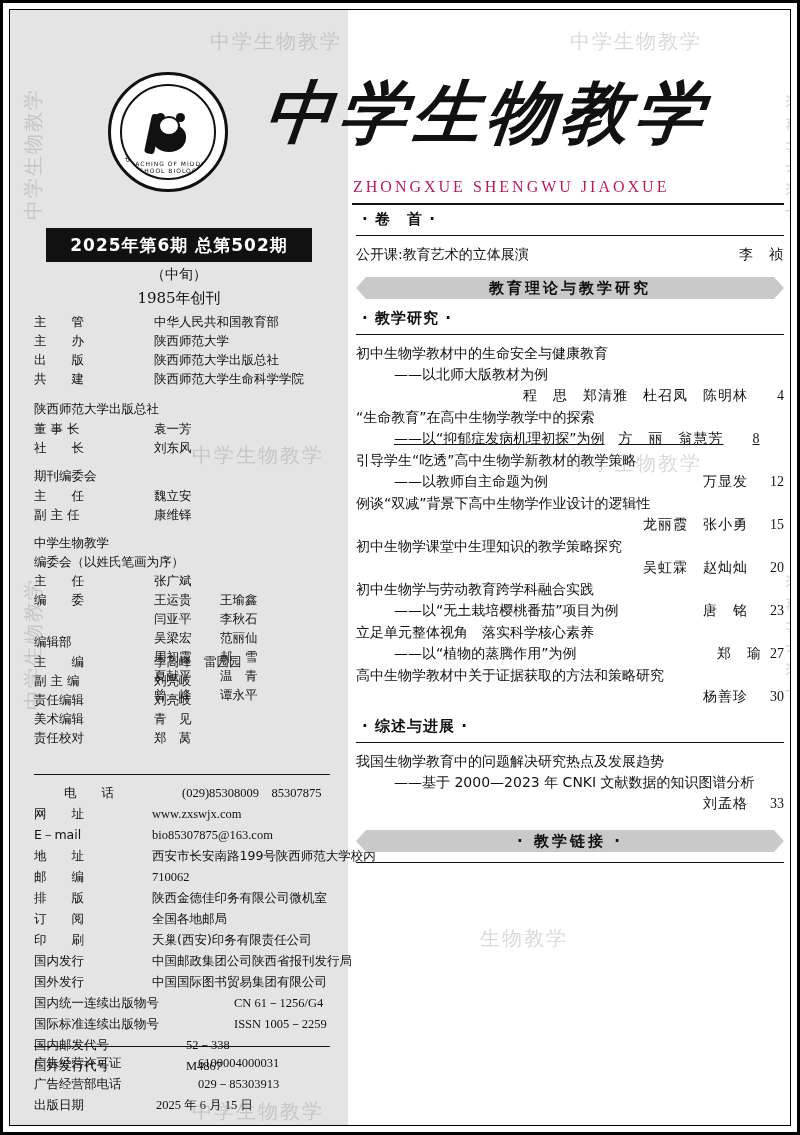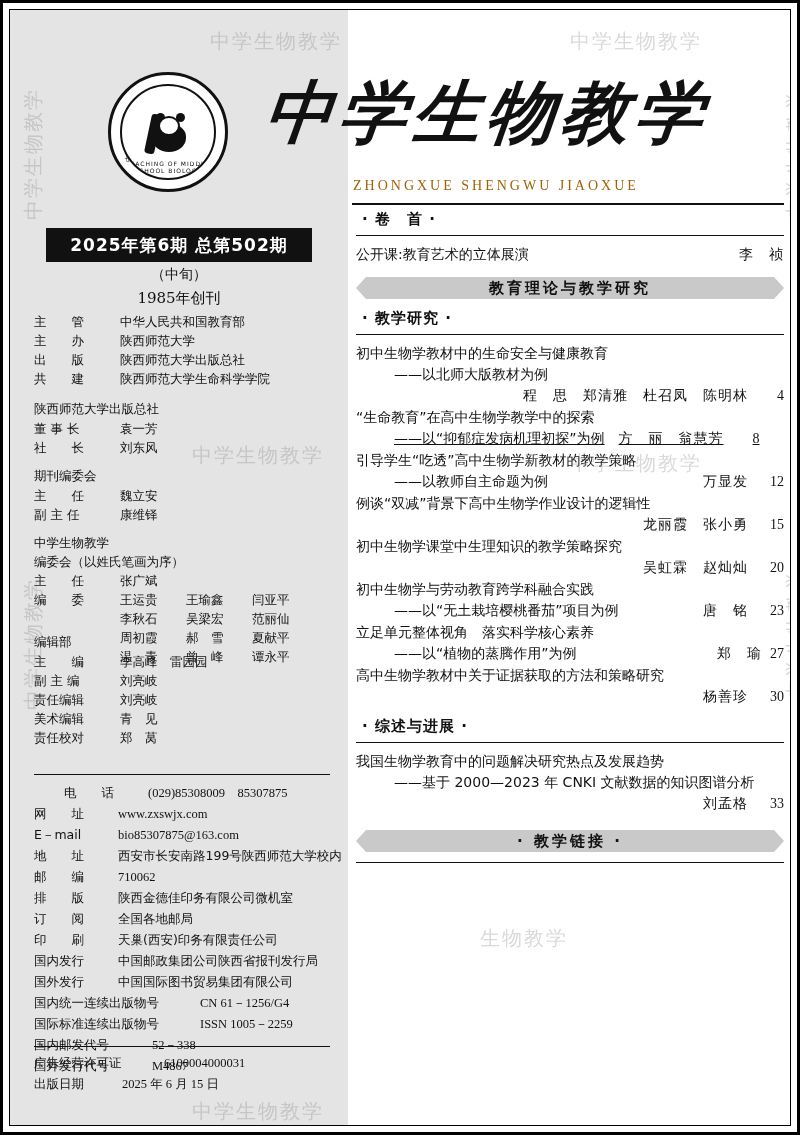--- a/index.html
+++ b/index.html
@@ -144,23 +144,23 @@
     font-style: italic;
     letter-spacing: 6px;
     color: #111;
     white-space: nowrap;
     transform: skewX(-6deg);
   }
   .title-py {
     position: absolute;
     left: 343px; top: 168px;
     font-family: "Liberation Serif", "DejaVu Serif", serif;
-    font-size: 14px;
+    font-size: 16px;
     letter-spacing: 3px;
-    color: #a16207;
+    color: #be185d;
     white-space: nowrap;
   }
   .rule-under-title {
     position: absolute;
     left: 342px; top: 193px;
     width: 432px; height: 2px;
     background: #111;
   }
 
   
@@ -201,20 +201,21 @@
     left: 24px;
     width: 300px;
     font-size: 12.5px;
     color: #111;
     line-height: 19px;
   }
   .row {
     display: flex;
     align-items: baseline;
     height: 19px;
+    gap: 34px;
   }
   .lbl {
     width: 86px;
     flex: 0 0 86px;
     letter-spacing: 0px;
     white-space: nowrap;
   }
   .lbl.spread { display: flex; justify-content: space-between; margin-left: 30px; }
   .val { flex: 1; white-space: nowrap; }
   .section-head {
@@ -527,20 +528,24 @@
     </div>
 
     <div class="hr-black" style="top:1036px;"></div>
 
     <div class="contact" style="top:1042px;">
       <div class="row">
         <div style="flex:0 0 130px;">广告经营许可证</div>
         <div class="val mono">6100004000031</div>
       </div>
       <div class="row">
+        <div style="flex:0 0 130px;">广告经营部电话</div>
+        <div class="val mono">029－85303913</div>
+      </div>
+      <div class="row">
         <div style="flex:0 0 88px;">出版日期</div>
         <div class="val mono">2025 年 6 月 15 日</div>
       </div>
     </div>
 
     <div class="toc">
 
       <div class="cat">· 卷　首 ·</div>
       <div class="rule-cat"></div>
       <div class="entry">

